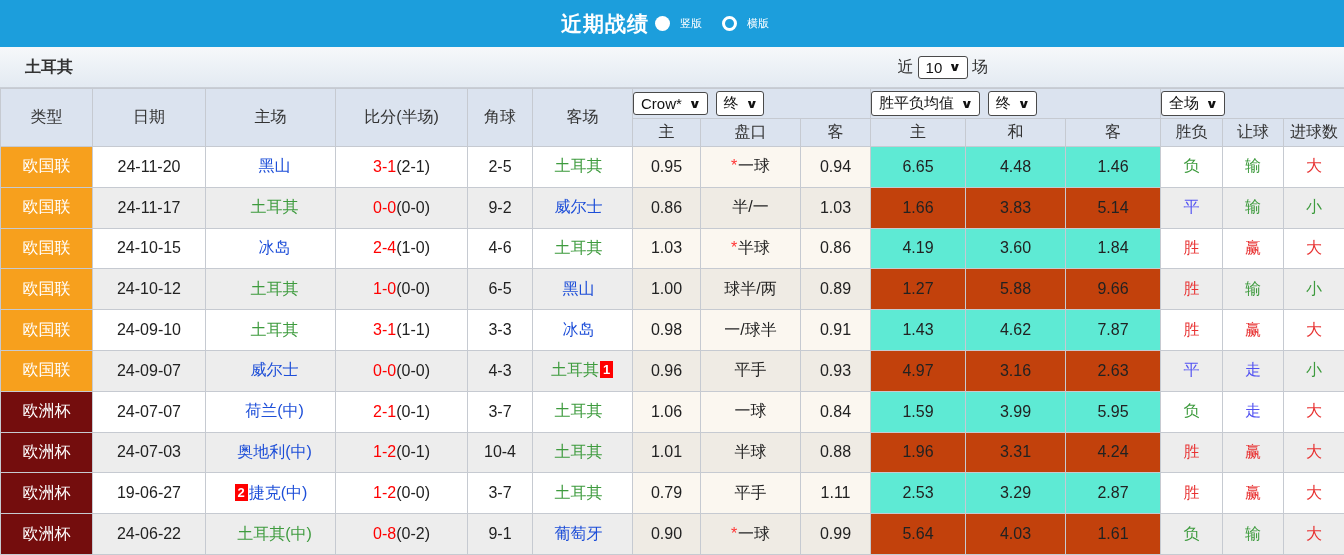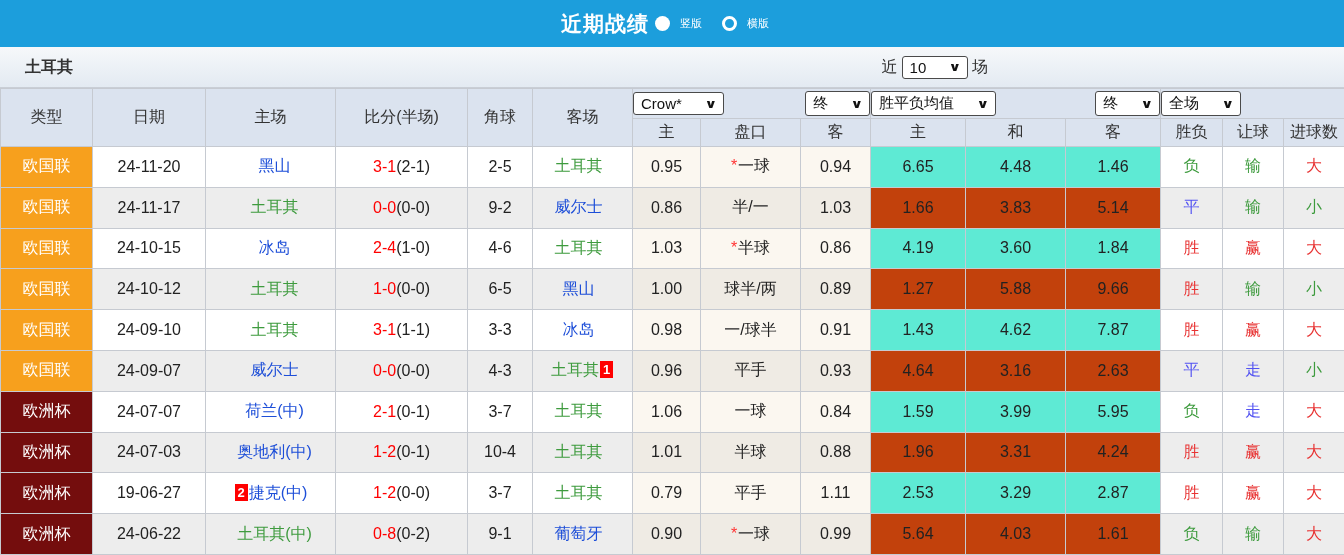--- a/index.html
+++ b/index.html
@@ -13,35 +13,35 @@
   .radio.filled { background:#fff; }
   .radio.hollow { background:transparent; border:3.5px solid #fff; }
   .radio-label { color:#fff; font-size:11px; margin-right:14px; margin-left:4px; }
 
   
   .filterbar { height:41px; background:linear-gradient(#f6f8fa,#e3eaf2); display:flex; align-items:center;
     border-bottom:1px solid #c9ced6; font-size:16px; color:#333; }
   .team-name { font-weight:bold; margin-left:25px; font-size:16px; }
   .filter-controls { margin-left:auto; margin-right:356px; display:flex; align-items:center; gap:4px; }
   .sel { display:inline-flex; align-items:center; justify-content:space-between; background:#fff;
-    border:1px solid #4a4a4a; border-radius:3px; padding:2px 7px; font-size:15px; color:#111; gap:24px; cursor:pointer; }
+    border:1px solid #4a4a4a; border-radius:3px; padding:2px 7px; font-size:15px; color:#111; gap:8px; cursor:pointer; }
   .sel .chev { font-size:12px; font-weight:bold; color:#111; transform:scaleX(1.3); }
   .cbx { display:inline-block; width:17px; height:17px; border-radius:3px; vertical-align:-3px; position:relative; cursor:pointer; }
   .cbx.on { background:#1B96E3; }
   .cbx.on::after { content:"✓"; position:absolute; left:2px; top:-1px; color:#fff; font-size:14px; font-weight:bold; }
   .cbx.off { background:#fff; border:1px solid #8a8a8a; }
   .cbx-label { cursor:pointer; }
 
   
   table { border-collapse:collapse; width:1344px; table-layout:fixed; }
   th, td { border:1px solid #c6cad1; text-align:center; vertical-align:middle; overflow:hidden; white-space:nowrap; }
   thead th { background:#DBE3EF; font-weight:normal; color:#333; font-size:16px; }
   thead tr.h1 th { height:30px; }
   thead tr.h2 th { height:28px; }
-  .hgroup { display:flex; align-items:center; justify-content:space-between; gap:8px; }
+  .hgroup { display:flex; align-items:center; justify-content:flex-start; gap:8px; }
   tbody td { height:40.8px; font-size:16px; color:#222; }
 
   tr.r-odd  td { background:#ffffff; }
   tr.r-even td { background:#EDEDED; }
   tr.r-odd  td.c-odds { background:#FBF7F0; }
   tr.r-even td.c-odds { background:#EFEBE4; }
   tr.r-odd  td.c-avg  { background:#5eead4; }
   tr.r-even td.c-avg  { background:#c2410c; }
 
   td.c-type { color:#fff; font-size:16px; }
@@ -242,21 +242,21 @@
       <tr class="r-even">
     <td class="c-type lg-orange">欧国联</td>
     <td class="c-date">24-09-07</td>
     <td><span class="badge" hidden=""></span><span class="team-dark">威尔士</span></td>
     <td><span class="s-main">0-0</span><span class="s-half">(0-0)</span></td>
     <td>4-3</td>
     <td><span class="team-green">土耳其</span><span class="badge">1</span></td>
     <td class="c-odds">0.96</td>
     <td class="c-odds"><span>平手</span></td>
     <td class="c-odds">0.93</td>
-    <td class="c-avg">4.64</td>
+    <td class="c-avg">4.97</td>
     <td class="c-avg">3.16</td>
     <td class="c-avg">2.63</td>
     <td class="t-blue">平</td>
     <td class="t-blue">走</td>
     <td class="t-green">小</td>
   </tr>
       <tr class="r-odd">
     <td class="c-type lg-darkred">欧洲杯</td>
     <td class="c-date">24-07-07</td>
     <td><span class="badge" hidden=""></span><span class="team-dark">荷兰(中)</span></td>

